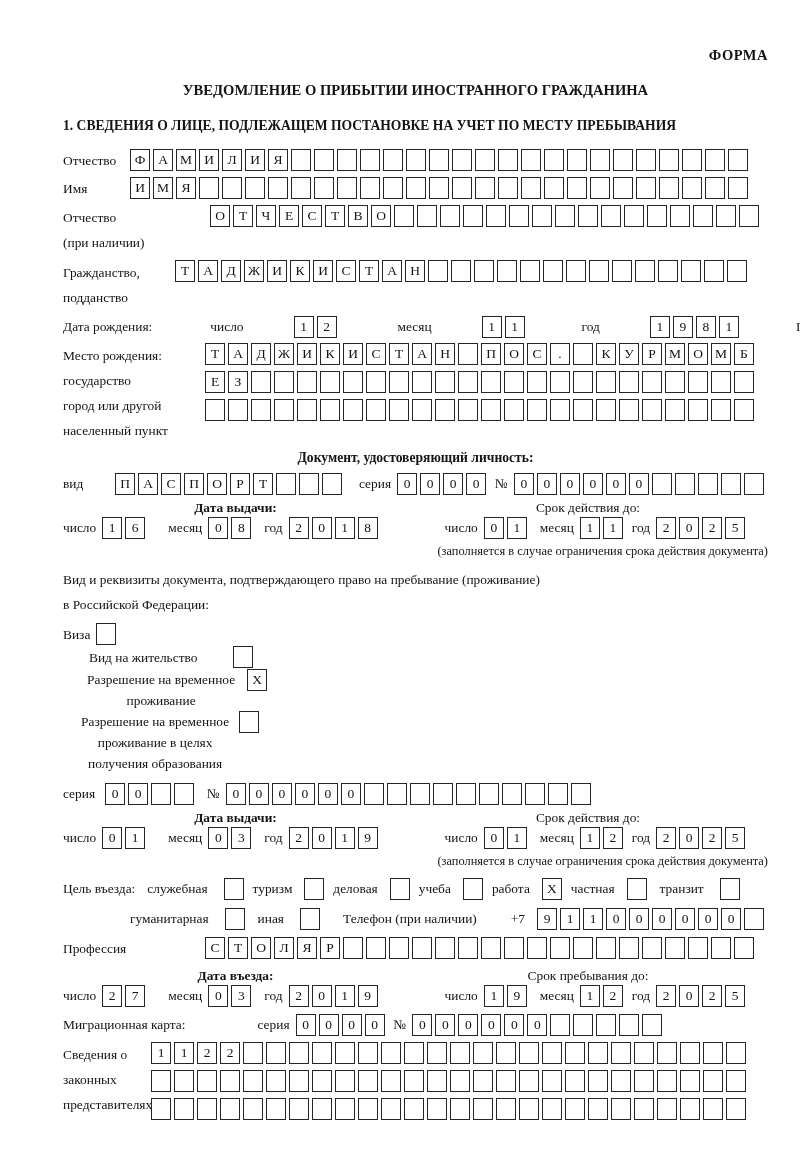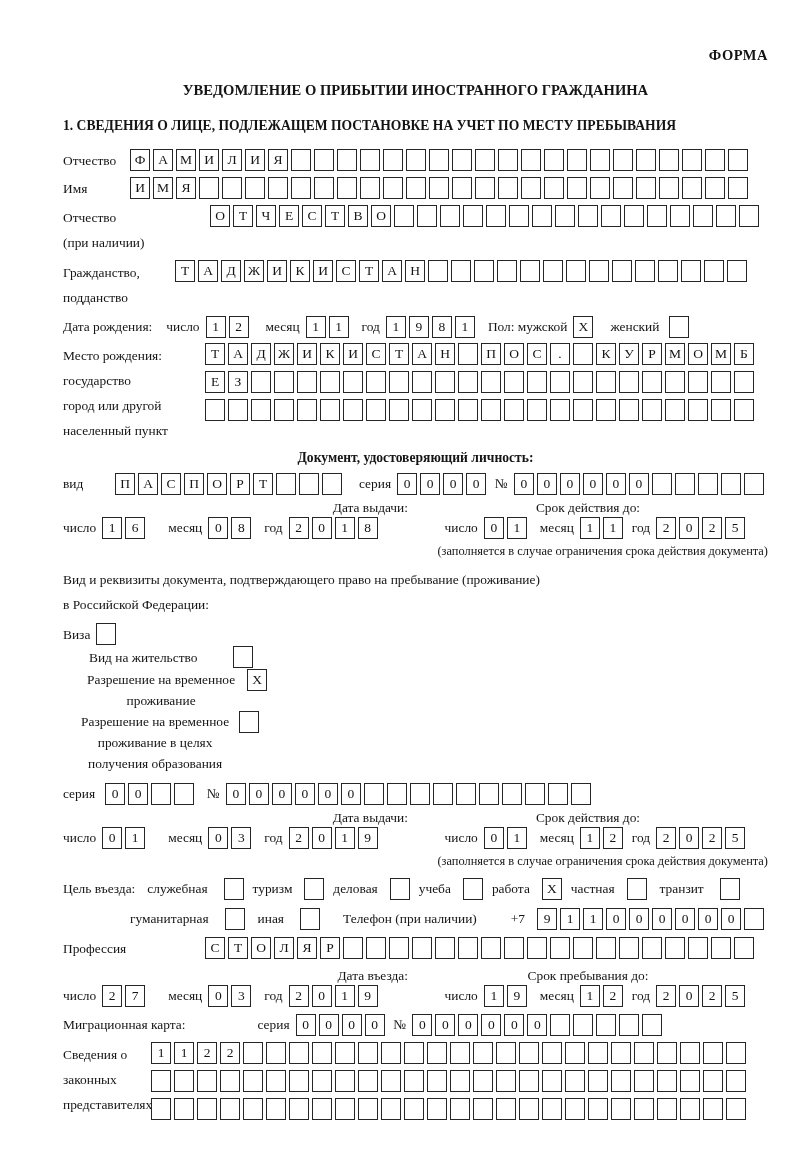--- a/index.html
+++ b/index.html
@@ -17,21 +17,21 @@
   .cell{box-sizing:border-box;flex:none;display:inline-flex;align-items:center;justify-content:center;
         width:20px;height:22px;border:1.6px solid #262626;margin-right:3px;
         font-size:13.5px;font-family:"Liberation Serif","DejaVu Serif",serif;background:#fff;}
   .w-fam{width:67px;} .w-otc{width:147px;} .w-grz{width:112px;} .w-mr{width:142px;} .w-vid{width:52px;}
   .w-prof{width:142px;} .w-sved{width:88px;}
   .ml6{margin-left:6px;} .ml10{margin-left:10px;} .ml14{margin-left:14px;} .ml20{margin-left:20px;}
   .stack{display:flex;flex-direction:column;row-gap:6px;}
   .multiline{line-height:25px;}
   .center-b{text-align:center;font-weight:bold;font-size:13.6px;margin:7px 0 6px 0;}
   .dates-head{display:flex;font-size:13.4px;margin-top:4px;}
-  .dates-head .dh-l{width:345px;text-align:right;}
+  .dates-head .dh-l{width:345px;text-align:center;font-weight:bold;}
   .dates-head .dh-r{flex:1;text-align:center;}
   .dg{display:flex;align-items:center;}
   .dg .lbl{margin-right:6px;}
   .note-r{text-align:right;font-size:12.4px;margin:2px 0 8px 0;}
   .intro{font-size:13.4px;line-height:25px;margin-top:4px;}
   .opts{display:flex;align-items:flex-start;margin-top:6px;margin-bottom:8px;flex-direction:column;}
   .opt{display:flex;align-items:flex-start;}
   .opt .olbl{font-size:13.4px;line-height:23px;}
   .opt .ml-lbl{text-align:center;line-height:21px;font-size:13.4px;}
   .purpose-row{display:flex;align-items:center;margin-bottom:7px;}
@@ -174,21 +174,21 @@
         <span class="cell"></span>
         <span class="cell"></span>
         <span class="cell"></span>
         <span class="cell"></span>
         <span class="cell"></span>
         <span class="cell"></span>
         <span class="cell"></span>
       </span>
   </div>
 
-  <div class="row" style="align-items:center;margin-top:2px;">
+  <div class="row" style="align-items:center;margin-top:2px;gap:44px;">
     <span class="lbl">Дата рождения:</span>
     <span class="lbl ml14">число</span>
     <span class="cells ml6">
         <span class="cell">1</span>
         <span class="cell">2</span>
       </span>
     <span class="lbl ml14">месяц</span>
     <span class="cells ml6">
         <span class="cell">1</span>
         <span class="cell">1</span>

